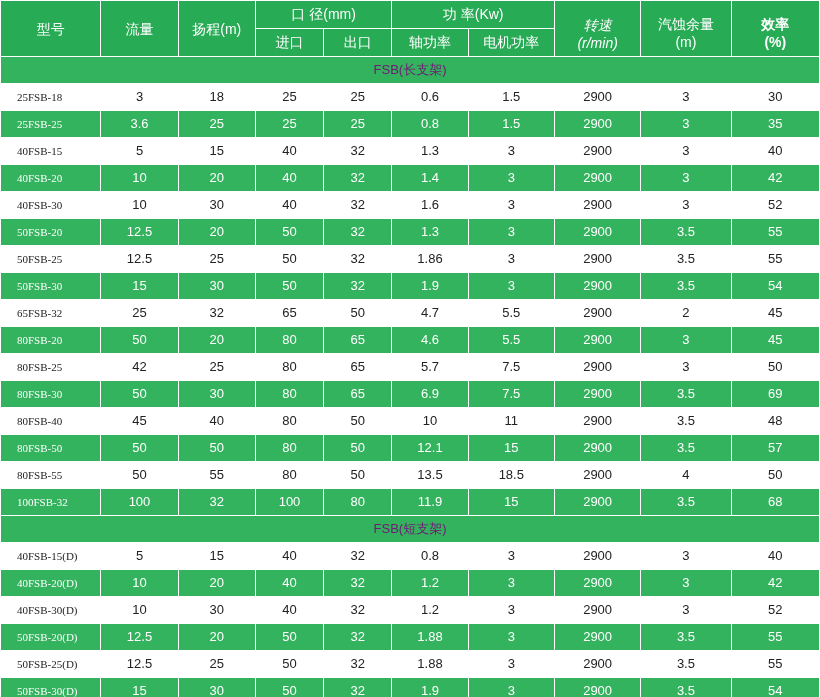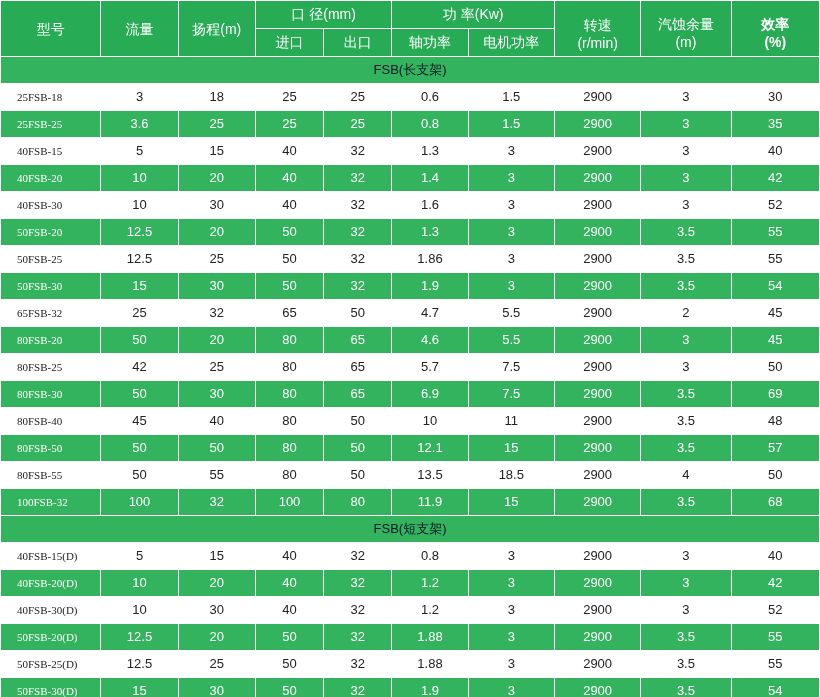--- a/index.html
+++ b/index.html
@@ -47,21 +47,21 @@
     line-height: 54px;
   }
   thead th.h-sub {
     height: 27px;
     line-height: 27px;
     margin-left: 28px;
   }
   
   tr.section td {
     background: #33b35d;
-    color: #0f172a;
+    color: #701a75;
     font-size: 13px;
     height: 26px;
     line-height: 26px;
   }
   
   tr.light td {
     background: #ffffff;
     color: #222222;
   }
   tr.dark td {
@@ -105,21 +105,21 @@
       <col class="c9">
   </colgroup>
   <thead>
     <tr>
       <th class="h-tall" rowspan="2">型号</th>
       <th class="h-tall" rowspan="2">流量</th>
       <th class="h-tall" rowspan="2">扬程(m)</th>
       <th class="h-top" colspan="2">口 径(mm)</th>
       <th class="h-top" colspan="2">功 率(Kw)</th>
       <th class="h-tall" rowspan="2">
-        <div style="line-height:18px;margin-top:11px;"><span>转速</span><br><span>(r/min)</span></div>
+        <div style="line-height:18px;margin-top:11px;font-style:italic;"><span>转速</span><br><span>(r/min)</span></div>
       </th>
       <th class="h-tall" rowspan="2">
         <div style="line-height:18px;margin-top:9px;"><span>汽蚀余量</span><br><span>(m)</span></div>
       </th>
       <th class="h-tall" rowspan="2">
         <div style="line-height:18px;margin-top:9px;font-weight:bold;"><span>效率</span><br><span>(%)</span></div>
       </th>
     </tr>
     <tr>
       <th class="h-sub">进口</th>

